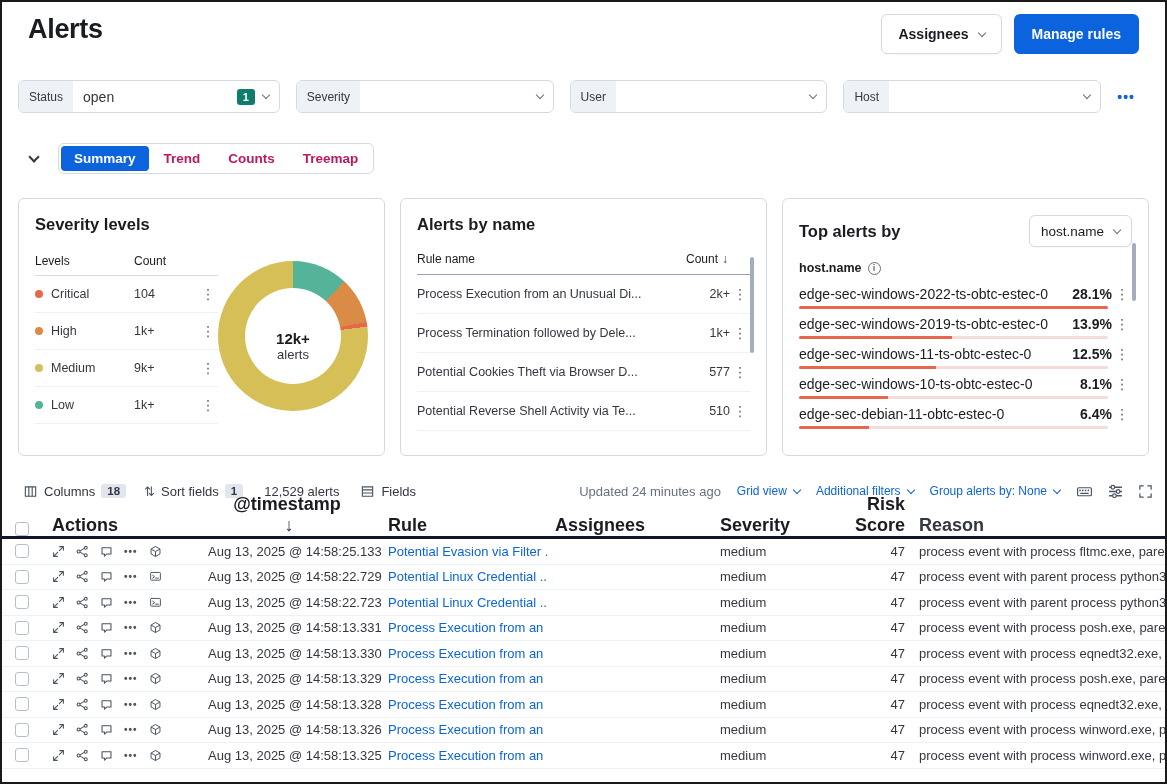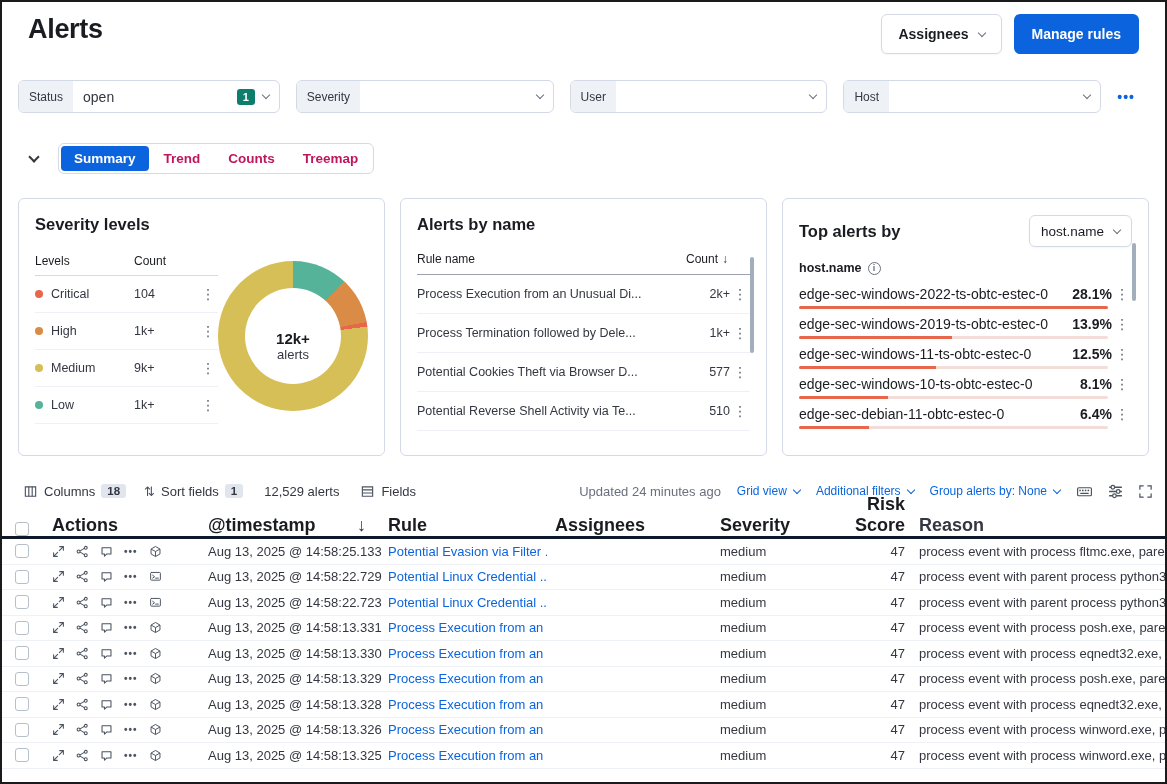--- a/index.html
+++ b/index.html
@@ -113,21 +113,21 @@
   .tb-icons .tb-icon { cursor:pointer; }
 
   
   .alerts-table { margin-top:4px; }
   .t-head { display:flex; align-items:flex-end; height:27px; border-bottom:3px solid #0f172a;
     font-size:18px; font-weight:700; color:#1a1c21; }
   .t-row { display:flex; align-items:center; height:25.5px; border-bottom:1px solid #eef1f6; font-size:13px; }
   .col-check { width:36px; padding-left:13px; display:flex; align-items:center; }
   .col-actions { width:162px; padding-left:14px; display:flex; align-items:center; }
   .col-time { width:180px; padding-left:8px; display:flex; align-items:center; white-space:nowrap; }
-  .col-time.head { justify-content:space-between; padding-right:14px; }
+  .col-time.head { justify-content:space-between; padding-right:14px;flex-direction:column; }
   .col-rule { width:167px; padding-left:8px; white-space:nowrap; overflow:hidden; }
   .col-assignees { width:165px; padding-left:8px; }
   .col-severity { width:115px; padding-left:8px; }
   .col-risk { width:78px; text-align:right; }
   .col-reason { flex:1; padding-left:14px; overflow:hidden; white-space:nowrap; color:#343741; }
   .checkbox { width:14px; height:14px; border:1px solid #b6bfcc; border-radius:3px; background:#fff; cursor:pointer; }
   .action-icons { display:flex; gap:11px; align-items:center; color:#4a5361; }
   .aicon { display:flex; align-items:center; cursor:pointer; }
   .more-h { color:#4a5361; font-weight:700; }
   .more-h::before { content:"\2022\2022\2022"; letter-spacing:1px; font-size:10px; }

